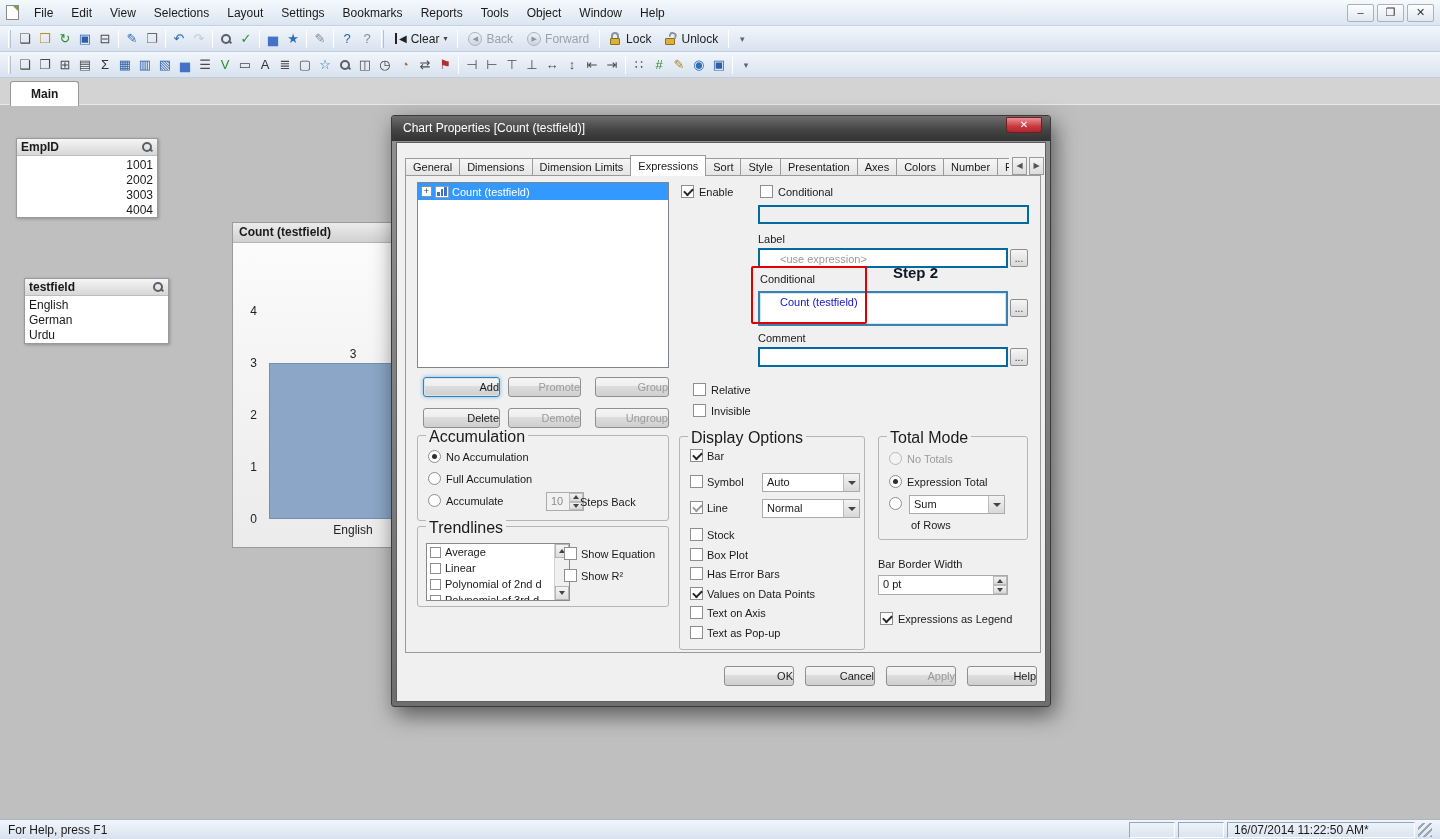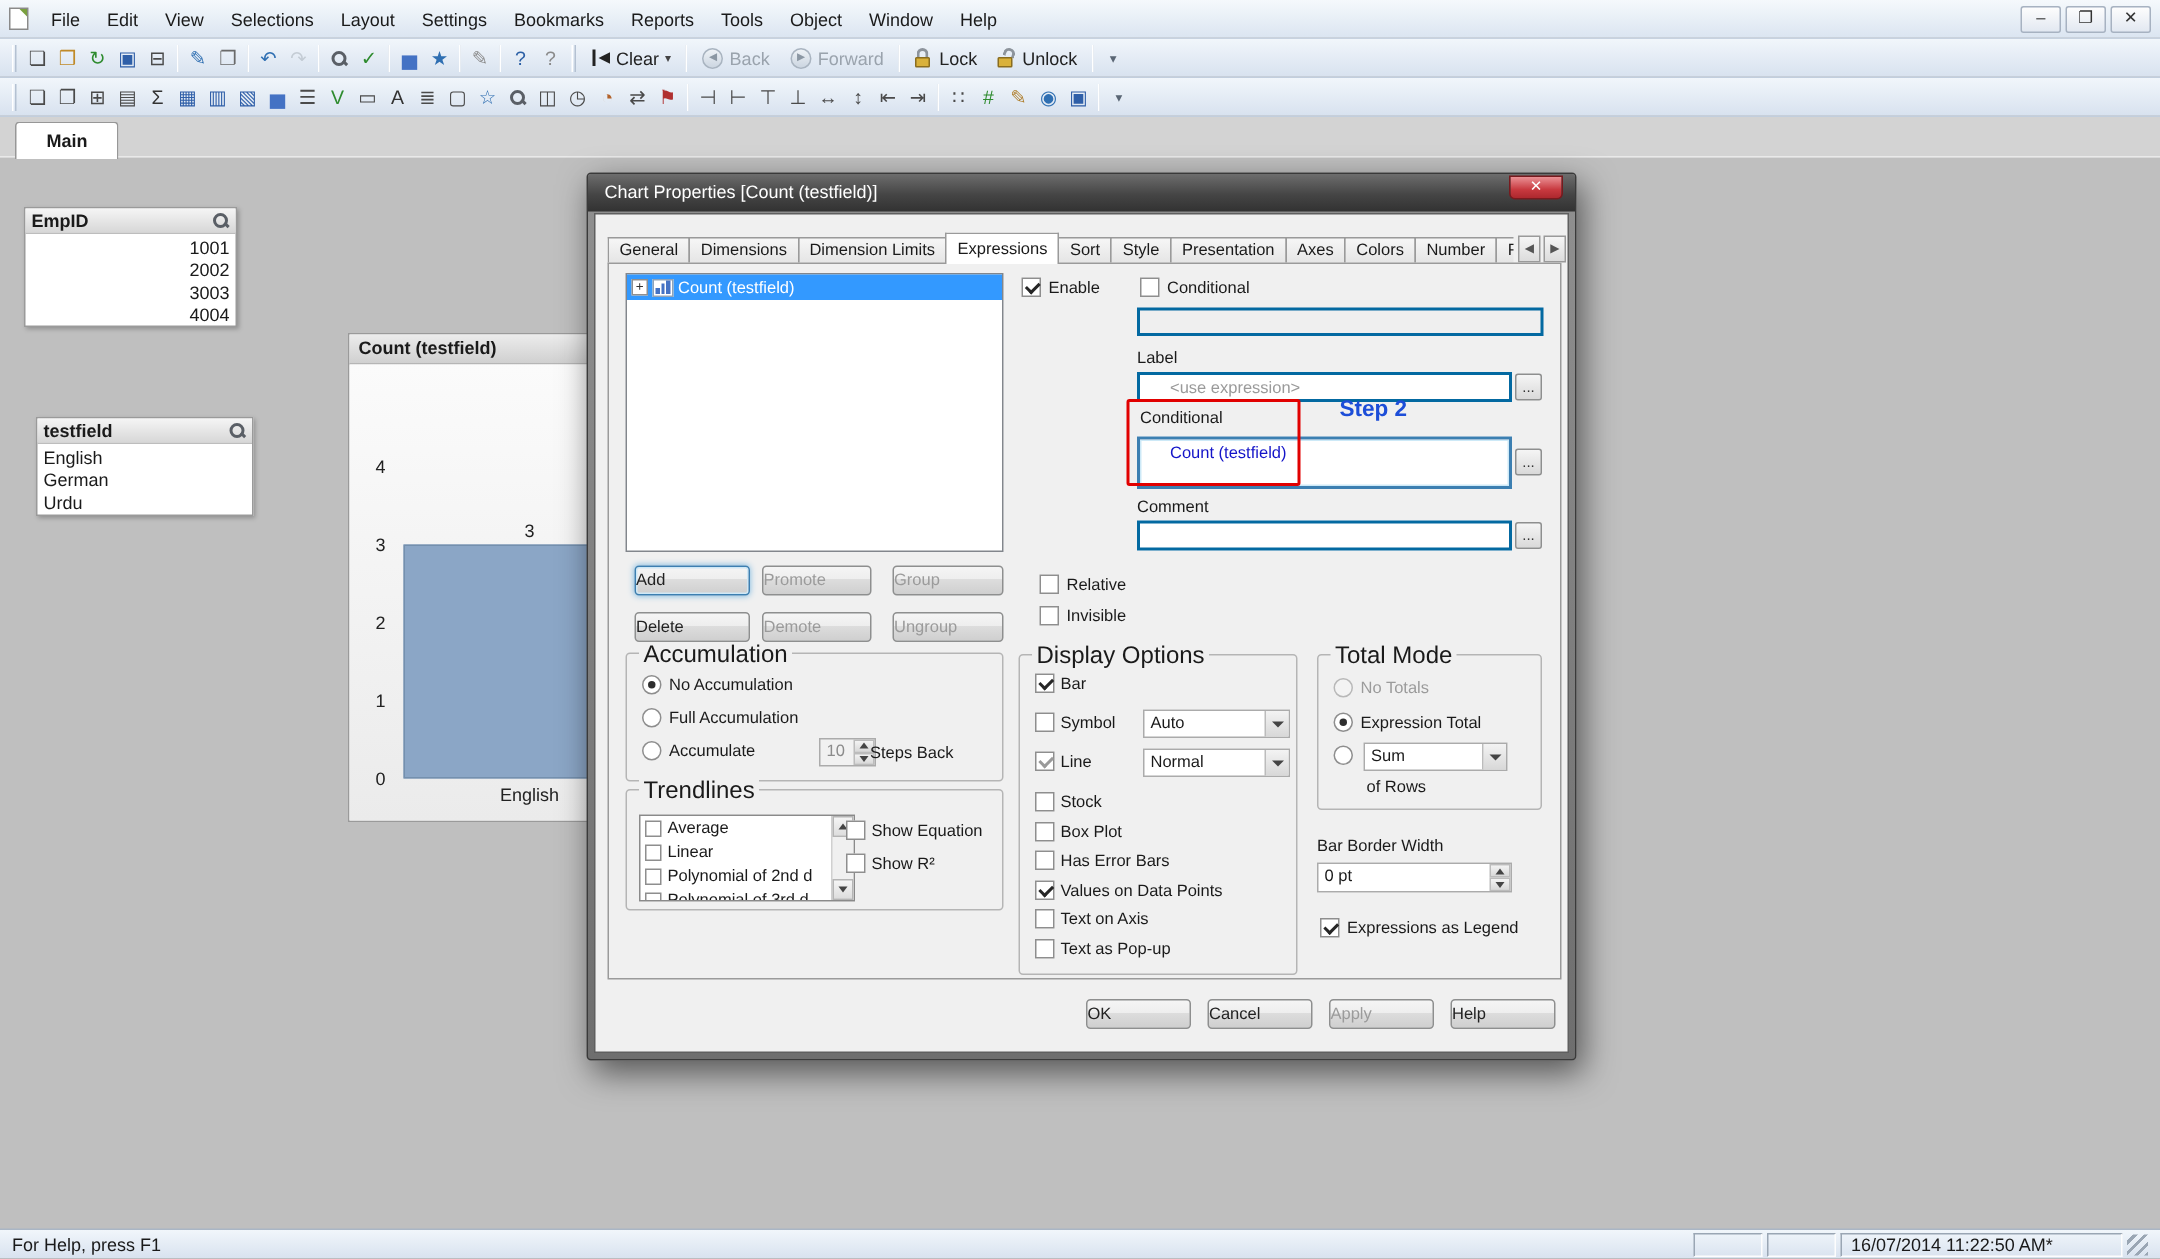--- a/index.html
+++ b/index.html
@@ -72,21 +72,21 @@
   .tsb{width:15px;height:18px;border:1px solid #9a9a9a;background:linear-gradient(#f5f5f5,#dcdcdc);font-size:8px;text-align:center;line-height:16px;color:#555;margin-left:2px}
 
   .tabpage{position:absolute;left:8px;top:32px;width:636px;height:478px;background:#f0f0f0;border:1px solid #9a9a9a}
 
   .tree{position:absolute;left:11px;top:6px;width:252px;height:186px;background:#fff;border:1px solid #82868c}
   .tree-row{height:17px;display:flex;align-items:center;gap:3px;padding-left:3px;background:#3399ff;color:#fff;font-size:11px}
   .expand{width:11px;height:11px;background:#fff;border:1px solid #8f8f8f;color:#333;font-size:9px;line-height:9px;text-align:center;flex:0 0 auto}
   .mini-bars{width:14px;height:12px;background:#fff;border:1px solid #8fa3b8;display:inline-flex;align-items:flex-end;gap:1px;padding:1px;flex:0 0 auto}
   .mini-bars i{display:block;width:3px;background:#4472c4}
 
-  .btn{position:absolute;font-size:11px;color:#222;background:linear-gradient(#f5f5f5,#eeeeee 45%,#dddddd 46%,#cfcfcf);border:1px solid #8e8f8f;border-radius:3px;text-align:left;line-height:18px;height:20px;cursor:default}
+  .btn{position:absolute;font-size:11px;color:#222;background:linear-gradient(#f5f5f5,#eeeeee 45%,#dddddd 46%,#cfcfcf);border:1px solid #8e8f8f;border-radius:3px;text-align:right;line-height:18px;height:20px;cursor:default}
   .btn.disabled{color:#9b9b9b}
   .btn.default{border:1px solid #3c7fb1;box-shadow:0 0 4px #79b7e0,inset 0 0 0 1px #cfe8f6}
 
   .group{position:absolute;border:1px solid #b5b5b5;border-radius:3px}
   .gtitle{position:absolute;left:8px;top:-8px;background:#f0f0f0;padding:0 3px;font-size:16px;white-space:nowrap}
 
   .cb{position:absolute;width:13px;height:13px;background:#fff;border:1px solid #8e8e8e}
   .cb.checked::after{content:'';position:absolute;left:2px;top:2px;width:7px;height:4px;border-left:2px solid #262626;border-bottom:2px solid #262626;transform:rotate(-45deg)}
   .cb.dim::after{border-color:#9a9a9a}
   .rb{position:absolute;width:13px;height:13px;background:#fff;border:1px solid #8e8e8e;border-radius:50%}
@@ -117,21 +117,21 @@
   .sbtn{flex:1;background:linear-gradient(#f3f3f3,#d8d8d8);border:1px solid #bcbcbc;display:flex;align-items:center;justify-content:center}
 
   .trend-list{position:absolute;background:#fff;border:1px solid #8a8a8a;overflow:hidden}
   .trow{height:16px;display:flex;align-items:center;gap:4px;padding-left:3px;font-size:11px;white-space:nowrap}
   .tcb{width:11px;height:11px;border:1px solid #8e8e8e;background:#fff;flex:0 0 auto}
   .scrollbar{position:absolute;right:0;top:0;bottom:0;width:15px;background:#f0f0f0;border-left:1px solid #d0d0d0}
   .sb-up{position:absolute;top:0;left:0;right:0;height:14px;background:linear-gradient(#f5f5f5,#dddddd);border:1px solid #b5b5b5;display:flex;align-items:center;justify-content:center}
   .sb-down{position:absolute;bottom:0;left:0;right:0;height:14px;background:linear-gradient(#f5f5f5,#dddddd);border:1px solid #b5b5b5;display:flex;align-items:center;justify-content:center}
 
   .redbox{position:absolute;border:2px solid #e10000;border-radius:2px;pointer-events:none;z-index:5}
-  .step-label{position:absolute;color:#1d4ed8;font-weight:bold;font-size:15px;z-index:5}
+  .step-label{position:absolute;color:#0f172a;font-weight:bold;font-size:15px;z-index:5}
 
   
   .statusbar{position:absolute;left:0;top:819px;width:100%;height:20px;background:linear-gradient(#f1f6fb,#d8e2ef);border-top:1px solid #aab6c5;display:flex;align-items:center;padding:0 8px}
   .sb-right{margin-left:auto;display:flex;align-items:center;gap:3px}
   .sb-cell{height:16px;border:1px solid;border-color:#9aa6b4 #fdfdfd #fdfdfd #9aa6b4}
   .sb-date{width:188px;padding:0 6px;line-height:14px;white-space:nowrap}
   .grip-corner{width:14px;height:14px;background:repeating-linear-gradient(135deg,transparent 0 3px,#9aa6b4 3px 5px)}
 </style>
 </head>
 <body>

